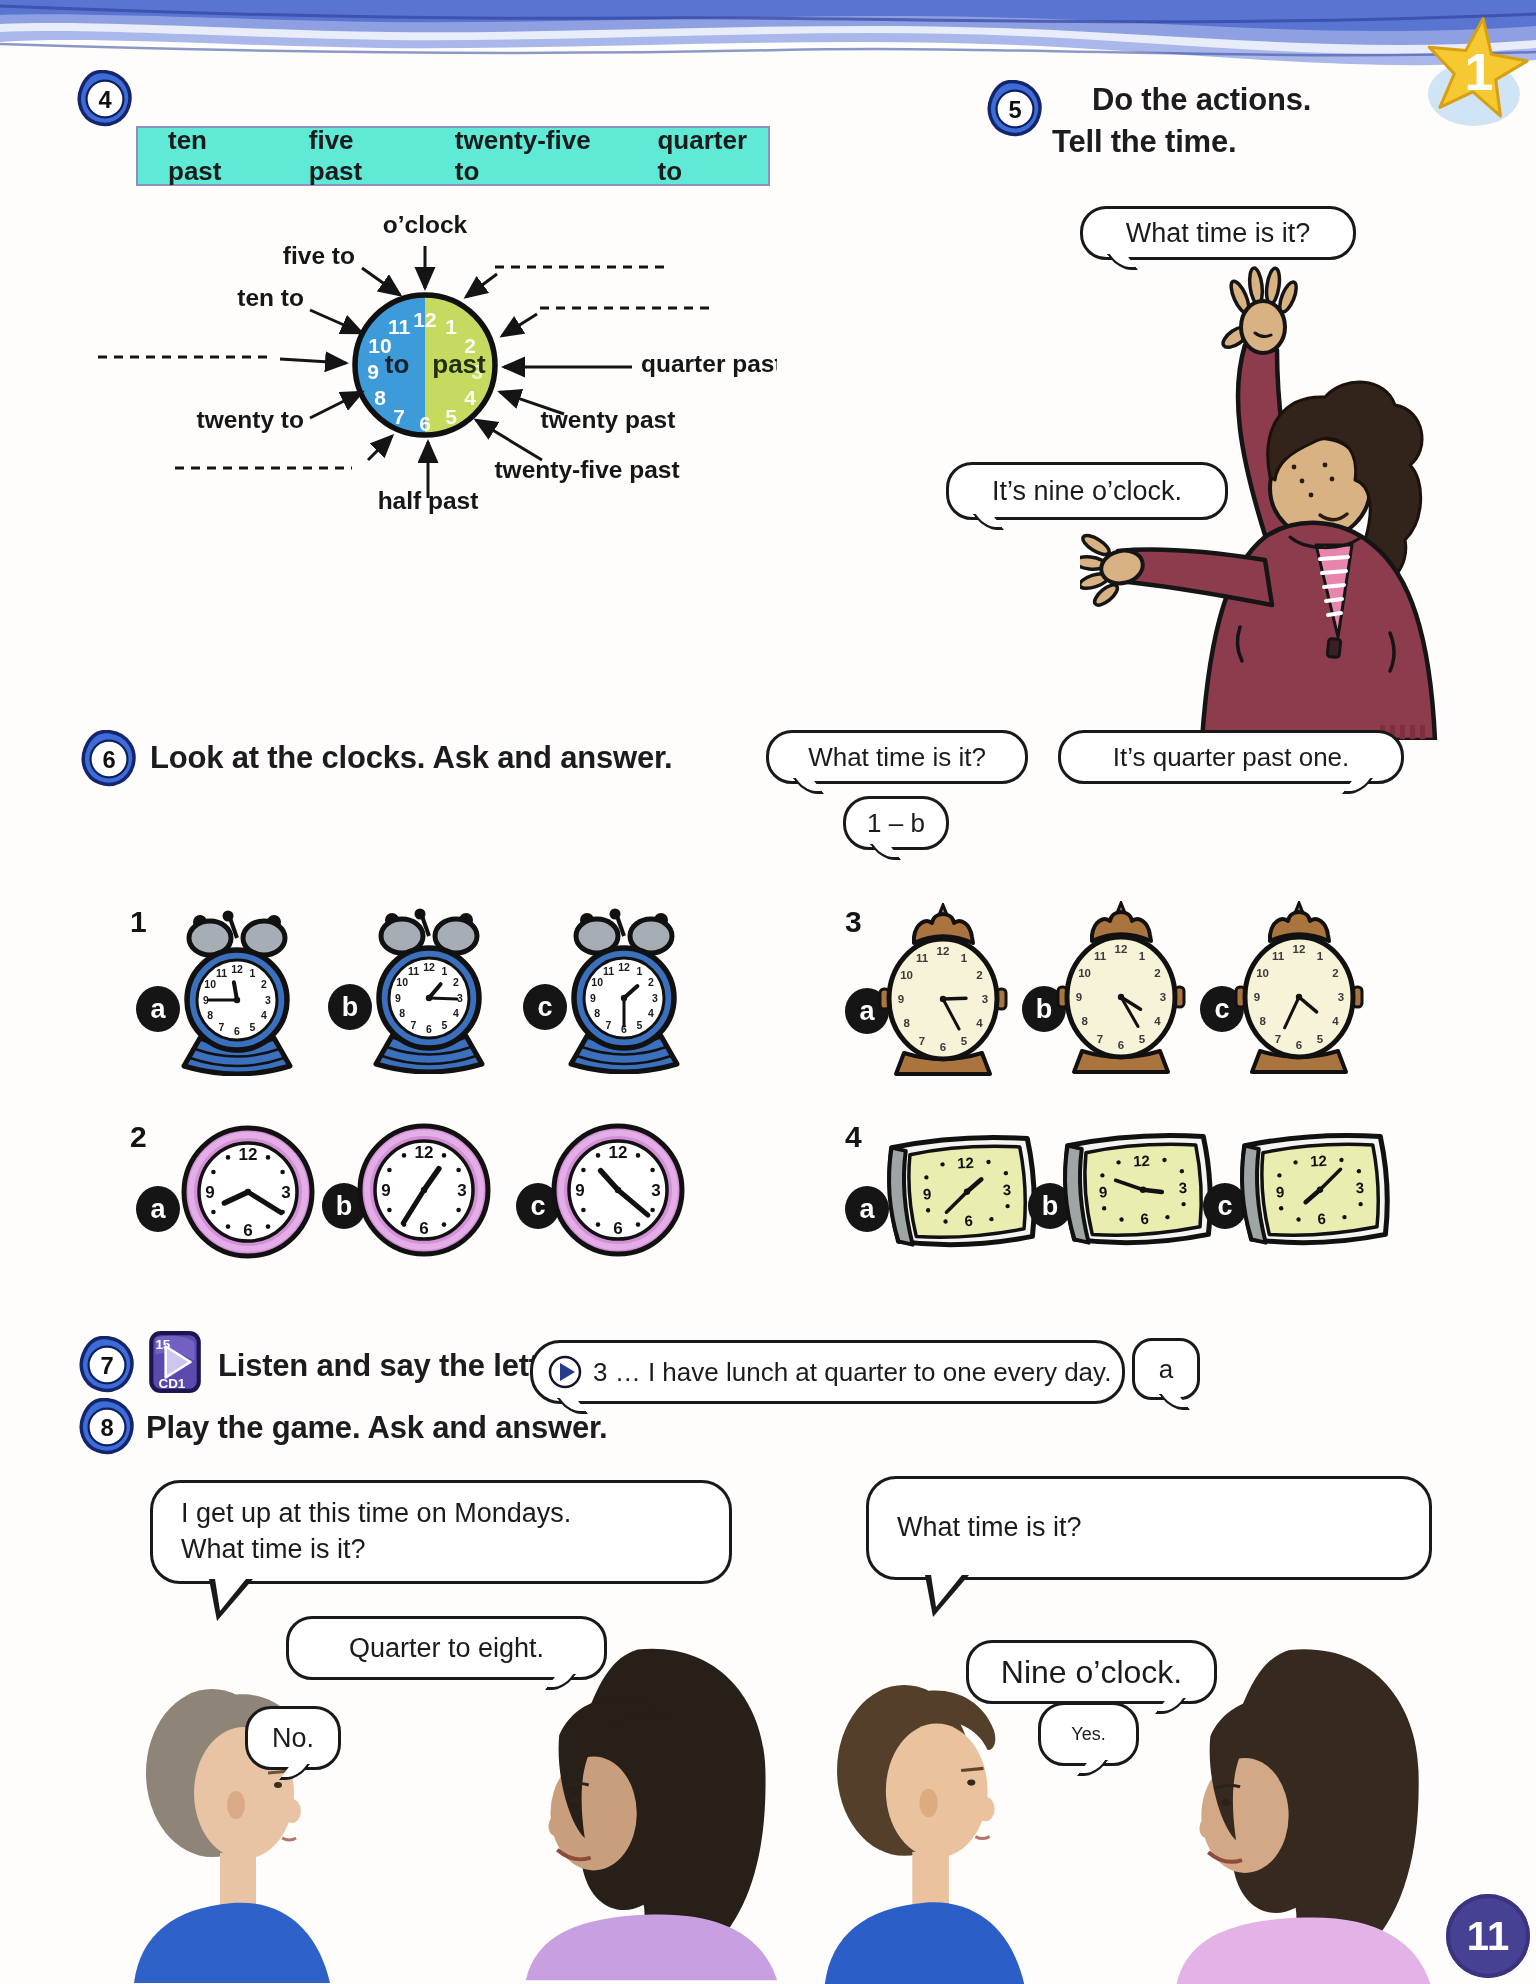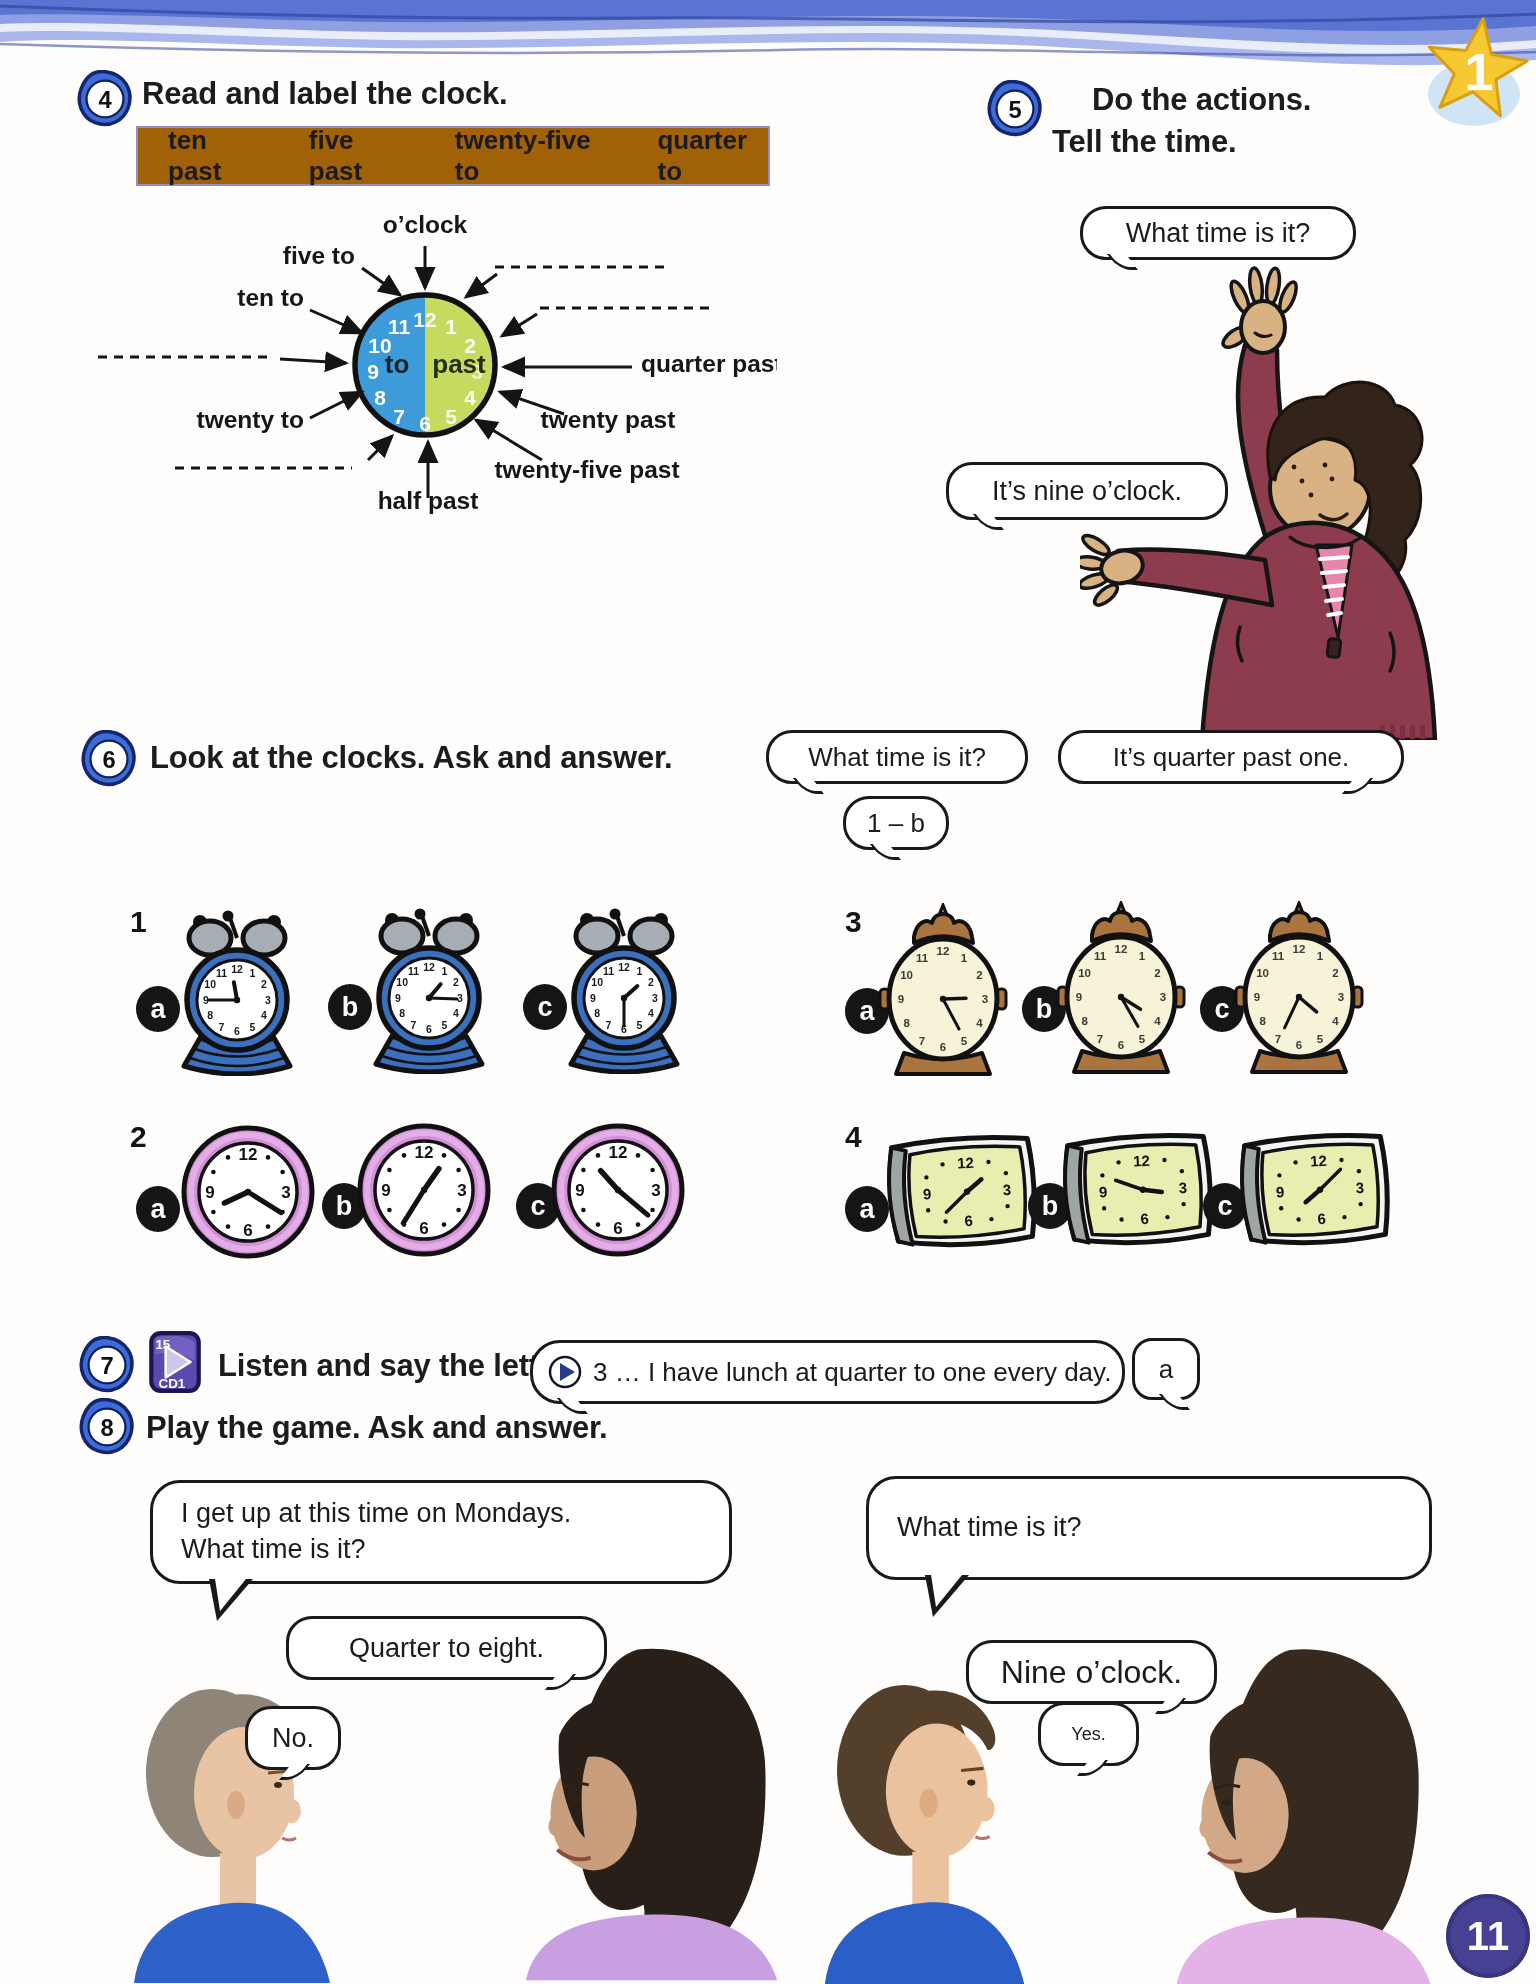--- a/index.html
+++ b/index.html
@@ -4,21 +4,21 @@
 <style>
   html,body{margin:0;padding:0;background:#ffffff;}
   #page{position:relative;width:1536px;height:1984px;background:#fffdfb;overflow:hidden;
         font-family:"Liberation Sans","DejaVu Sans",sans-serif;color:#1b1b1d;}
   .abs{position:absolute;}
   .title{font-size:31px;font-weight:700;letter-spacing:-0.2px;color:#1c1c1e;}
   .gnum{position:absolute;font-size:30px;font-weight:700;color:#141414;}
   .letter{position:absolute;width:44px;height:46px;border-radius:50%;background:#151515;color:#fff;
           display:flex;align-items:center;justify-content:center;font-size:27px;font-weight:700;}
   .wordbox{position:absolute;border:2.5px solid #8f8fc7;display:flex;align-items:center;
-           gap:50px;padding-left:30px;font-size:26px;font-weight:600;background:#a16207;}
+           gap:50px;padding-left:30px;font-size:26px;font-weight:600;background:#5eead4;}
   .bub{position:absolute;background:#fff;border:3px solid #191919;border-radius:26px;
        display:flex;align-items:center;justify-content:center;color:#1b1b1d;
        font-weight:400;font-size:26px;}
   .tail-bl::after{content:"";position:absolute;left:30px;bottom:-13px;width:16px;height:13px;background:#fff;
        border-left:3px solid #191919;border-bottom:3px solid #191919;border-bottom-left-radius:12px;transform:skewX(38deg);}
   .tail-br::after{content:"";position:absolute;right:34px;bottom:-13px;width:16px;height:13px;background:#fff;
        border-right:3px solid #191919;border-bottom:3px solid #191919;border-bottom-right-radius:12px;transform:skewX(-38deg);}
   .tail-long::before{content:"";position:absolute;left:56px;bottom:-40px;width:0;height:0;
        border-top:42px solid #191919;border-left:8px solid transparent;border-right:36px solid transparent;}
   .tail-long::after{content:"";position:absolute;left:62px;bottom:-30px;width:0;height:0;
@@ -48,21 +48,20 @@
     <ellipse cx="58" cy="82" rx="46" ry="32" fill="#cfe4f4"></ellipse>
     <polygon points="67.2,6.5 75.3,42.2 111.2,49.0 79.8,67.6 84.4,103.9 56.9,79.8 23.9,95.4 38.3,61.8 13.3,35.2 49.7,38.6" fill="#f6c832" stroke="#d89f15" stroke-width="3" stroke-linejoin="round"></polygon>
     <text x="63" y="78" text-anchor="middle" font-size="52" font-weight="800" fill="#ffffff">1</text>
   </svg>
 
   <svg class="abs" style="left:76px;top:70px" width="58" height="58" viewBox="0 0 66 66">
     <path d="M34,2 C56,5 65,24 60,41 C55,58 38,66 22,60 C6,54 0,36 6,21 C11,8 20,0 34,2 Z" fill="#3d6cd6" stroke="#14256e" stroke-width="4" stroke-linejoin="round"></path>
     <circle cx="33" cy="33" r="21" fill="#ffffff" stroke="#0e1f5e" stroke-width="2.5"></circle>
     <text x="33" y="43" text-anchor="middle" font-size="27" font-weight="700" fill="#101010">4</text>
   </svg>
-  <div class="abs title" style="left:142px;top:76px">Read and label the clock.</div>
 
   <div class="wordbox" style="left:136px;top:126px;width:600px;height:56px">
     <span>ten past</span>
     <span>five past</span>
     <span>twenty-five to</span>
     <span>quarter to</span>
   </div>
 
   <svg class="abs" style="left:72px;top:202px" width="705" height="340" viewBox="0 0 705 340">
     <defs>

